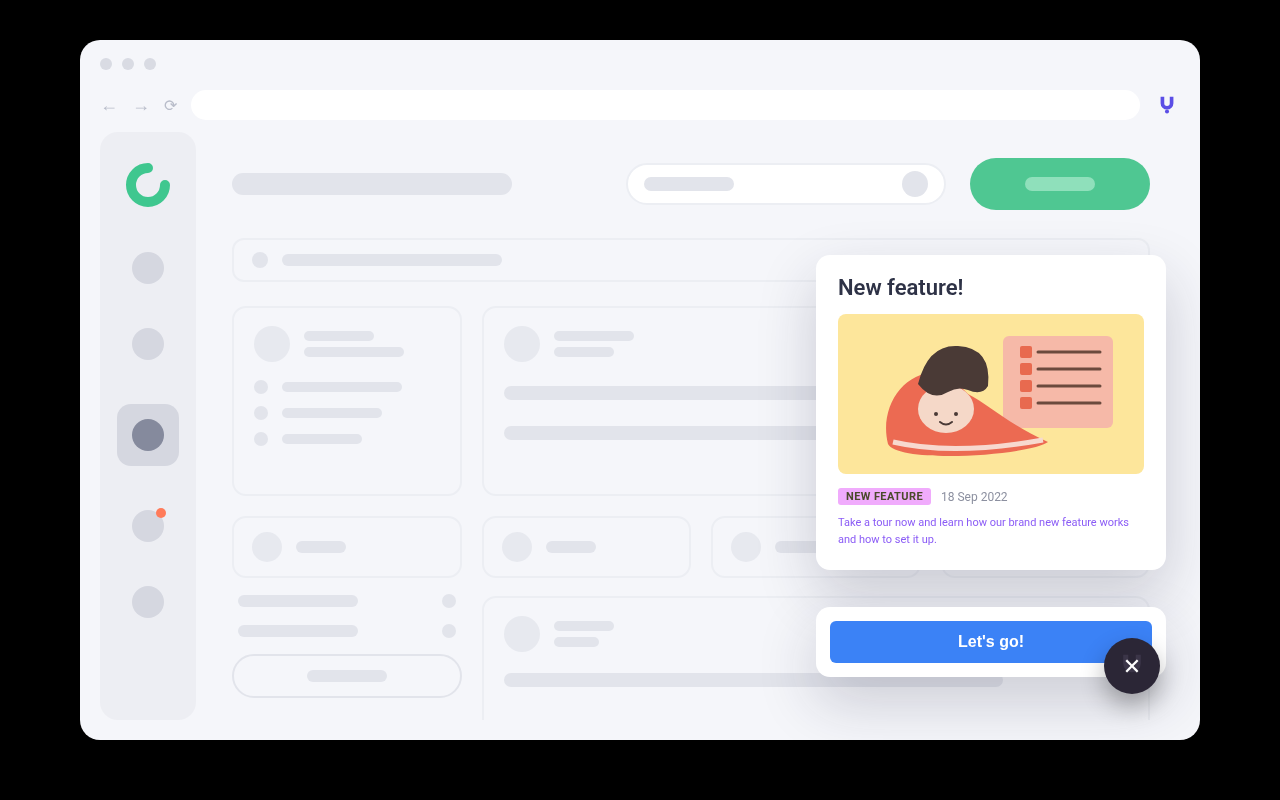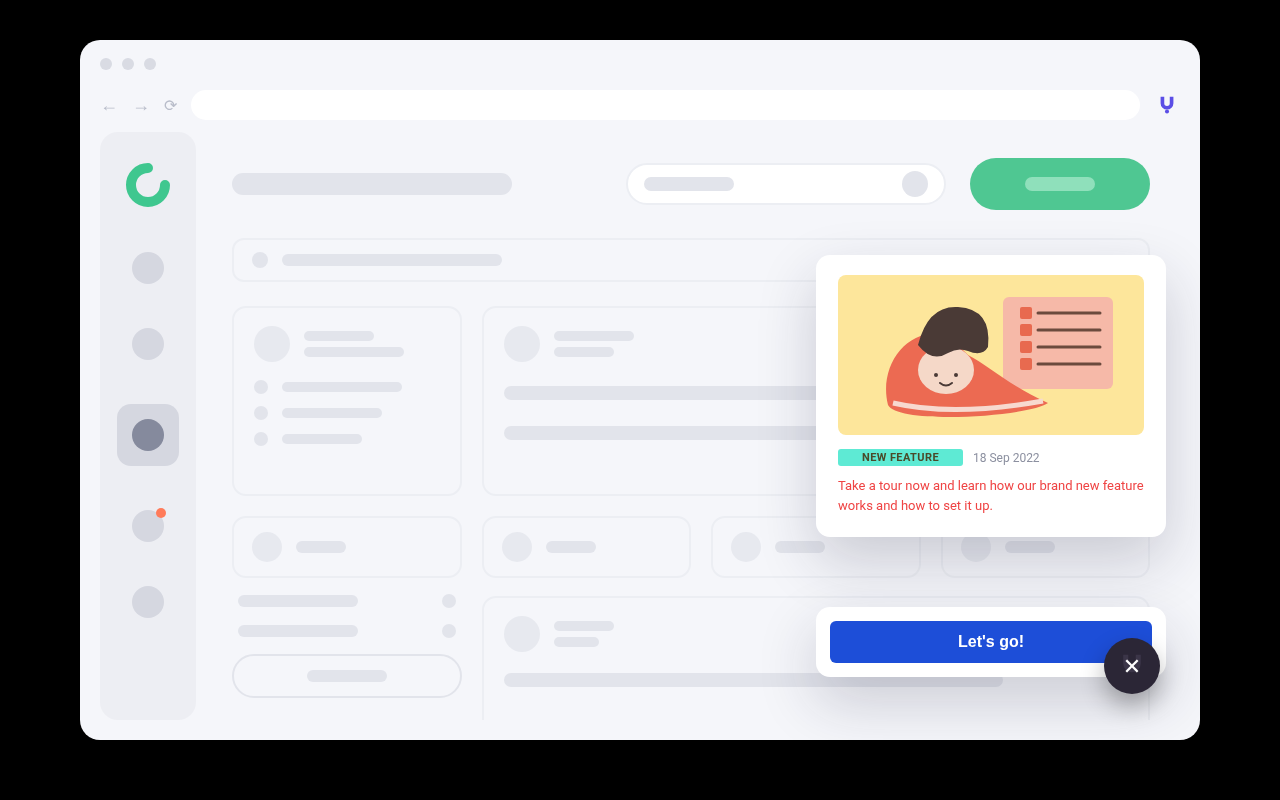--- a/index.html
+++ b/index.html
@@ -83,29 +83,29 @@
   .pill-btn{height:44px;border:2px solid #e2e4eb;border-radius:22px;display:flex;align-items:center;justify-content:center;}
   .pill-btn .sk{width:80px;height:12px;}
   .announce{
     position:absolute; right:34px; top:215px; width:350px;
     background:#fff;border-radius:14px;box-shadow:0 24px 60px rgba(30,30,60,0.20);
     padding:20px 22px 22px;
   }
   .announce h2{font-size:22px;font-weight:600;color:#2e3246;margin-bottom:14px;}
   .illus{width:100%;height:160px;border-radius:8px;background:#fde69b;position:relative;overflow:hidden;margin-bottom:14px;}
   .meta{display:flex;align-items:center;gap:10px;margin-bottom:10px;}
-  .tag{background:#5eead4;color:#4a4a2a;font-size:11px;font-weight:700;letter-spacing:0.4px;padding:2px 24px;border-radius:3px;}
+  .tag{background:#f0abfc;color:#4a4a2a;font-size:11px;font-weight:700;letter-spacing:0.4px;padding:2px 8px;border-radius:3px;}
   .date{font-size:12px;color:#8c90a0;}
-  .desc{font-size:13px;line-height:1.5;color:#ef4444;}
+  .desc{font-size:11px;line-height:1.5;color:#8b5cf6;}
   .cta-card{
     position:absolute; right:34px; top:567px; width:350px;
     background:#fff;border-radius:14px;box-shadow:0 24px 60px rgba(30,30,60,0.20);
     padding:14px;
   }
-  .cta-btn{width:100%;height:42px;border:none;border-radius:6px;background:#1d4ed8;color:#fff;font-weight:700;font-size:16px;cursor:pointer;}
+  .cta-btn{width:100%;height:42px;border:none;border-radius:6px;background:#3b82f6;color:#fff;font-weight:700;font-size:16px;cursor:pointer;}
   .close-fab{
     position:absolute;right:40px;bottom:46px;width:56px;height:56px;border-radius:50%;
     background:#2b2636;display:flex;align-items:center;justify-content:center;color:#fff;font-size:22px;
     box-shadow:0 12px 24px rgba(0,0,0,0.3);
   }
   .close-fab svg{position:absolute;opacity:0.25;width:30px;height:30px;}
 </style>
 </head>
 <body>
 
@@ -254,20 +254,21 @@
                 <div class="sk" style="width:80%;height:14px;border-radius:8px;"></div>
                 <div class="sk" style="width:16px;height:16px;border-radius:50%;"></div>
               </div>
           </div>
         </div>
       </div>
     </div>
   </div>
 
   <div class="announce">
+    <h2>New feature!</h2>
     <div class="illus">
       <svg viewBox="0 0 306 160" width="100%" height="100%">
         <rect x="165" y="22" width="110" height="92" rx="6" fill="#f6b9a8"></rect>
         <g stroke="#6b4a3d" stroke-width="3" stroke-linecap="round">
           <line x1="200" y1="38" x2="262" y2="38"></line>
             <line x1="200" y1="55" x2="262" y2="55"></line>
           <line x1="200" y1="72" x2="262" y2="72"></line>
             <line x1="200" y1="89" x2="262" y2="89"></line>
         </g>
         <g fill="#e86a4f">

